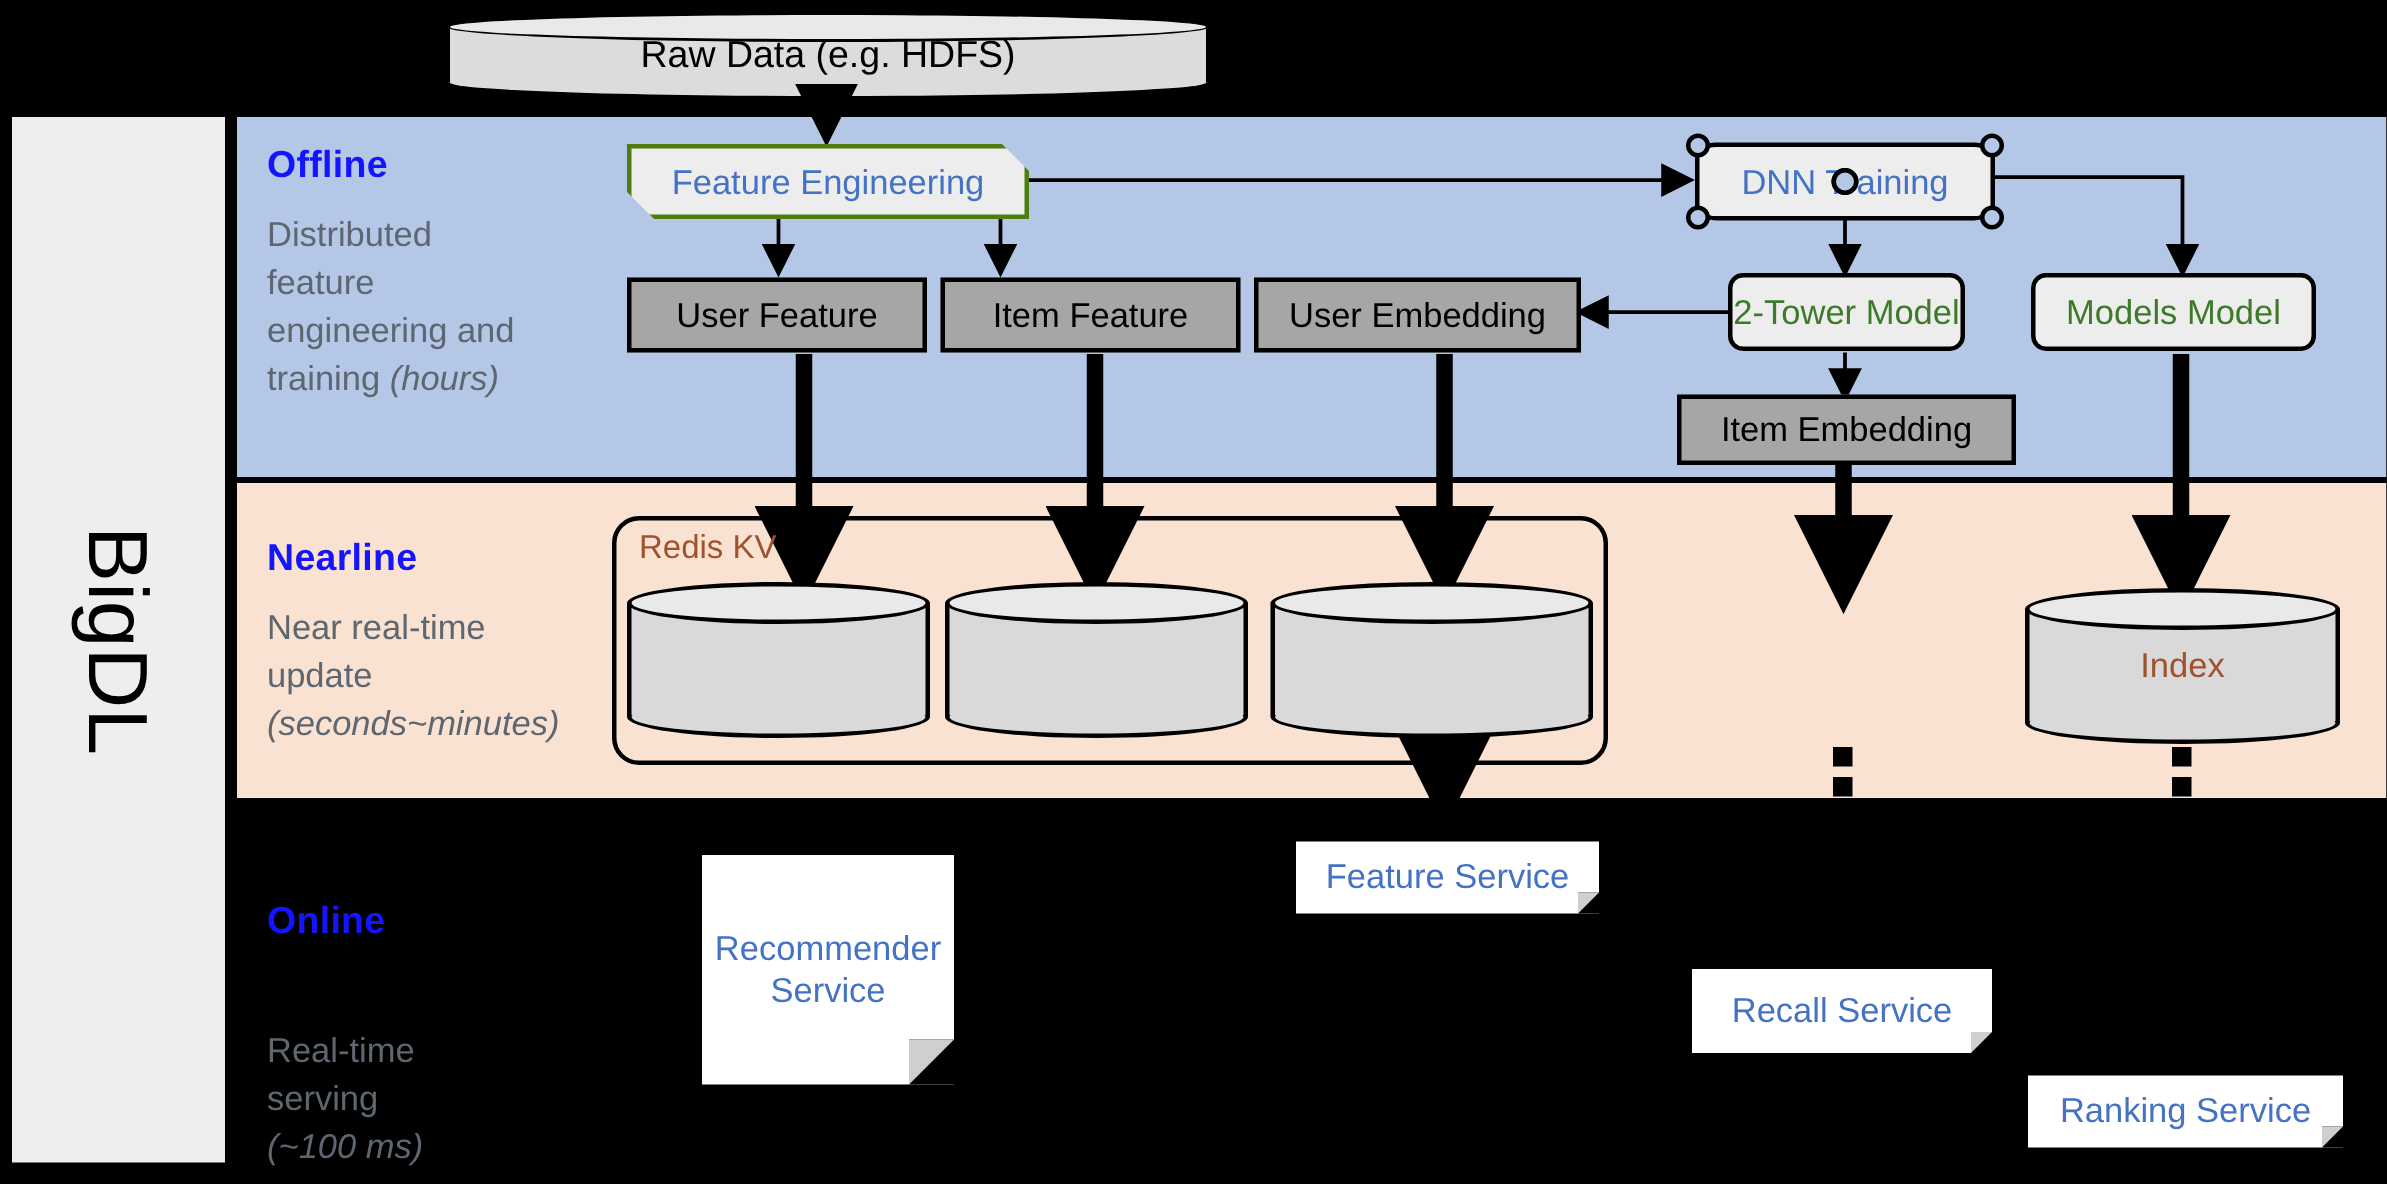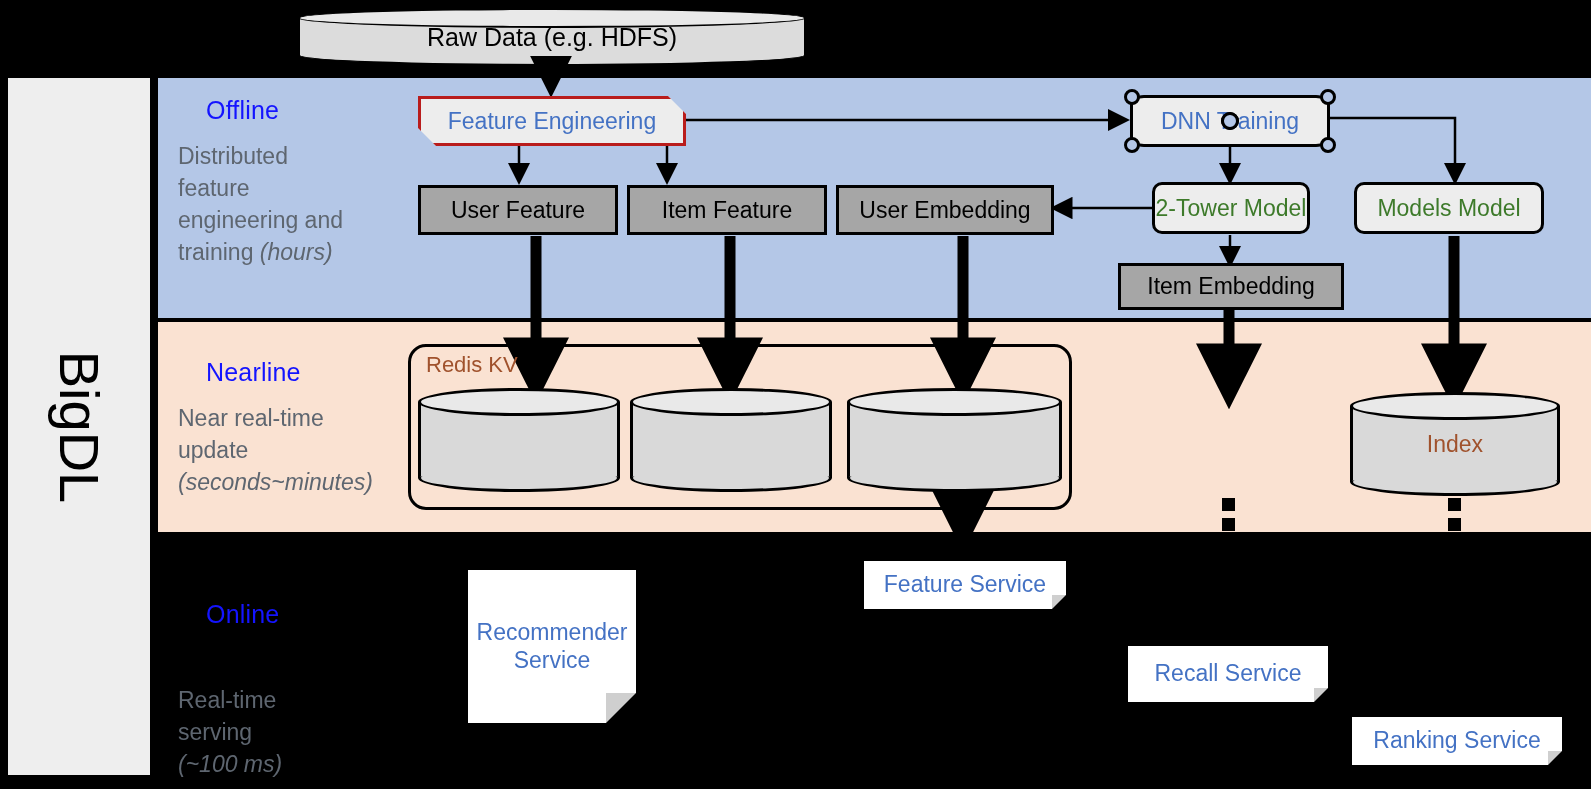--- a/index.html
+++ b/index.html
@@ -33,23 +33,22 @@
   
   .band { position: absolute; }
   .band-offline  { left:158px; top:78px;  width:1433px; height:240px; background:#b4c7e7; }
   .band-nearline { left:158px; top:322px; width:1433px; height:210px; background:#fae2d2; }
   .band-online   { left:158px; top:536px; width:1433px; height:253px; background:#000; }
 
   .band-title {
     position: absolute;
     color: #1414ff;
     font-size: 25px;
-    font-weight: 400;
+    font-weight: 700;
     letter-spacing: .2px;
-    margin-left: 28px;
   }
   .band-sub {
     position: absolute;
     color: #5e6670;
     font-size: 23px;
     line-height: 32px;
     width: 235px;
   }
   .band-sub em { font-style: italic; }
 
@@ -74,21 +73,21 @@
     background: #ededed;
     border: 3px solid #000;
     border-radius: 10px;
     font-size: 23px;
   }
   .proc-box.green { color: #3d7a2a; justify-content: center; }
 
   
   .card-chamfer {
     background: #ededed;
-    border: 3px solid #b91c1c;
+    border: 3px solid #4d7c0f;
     color: #4472c4;
     font-size: 23px;
     clip-path: polygon(0 0, calc(100% - 18px) 0, 100% 18px, 100% 100%, 18px 100%, 0 calc(100% - 18px));
   }
   .card-concave {
     background: #ededed;
     border: 3px solid #000;
     color: #4472c4;
     font-size: 23px;
     border-radius: 14px / 10px;

